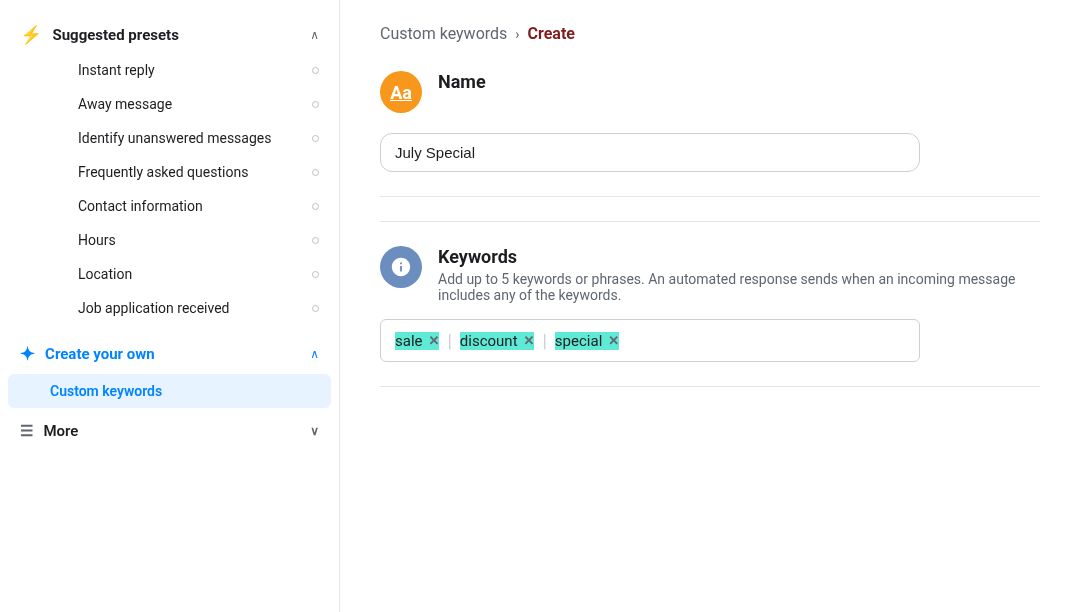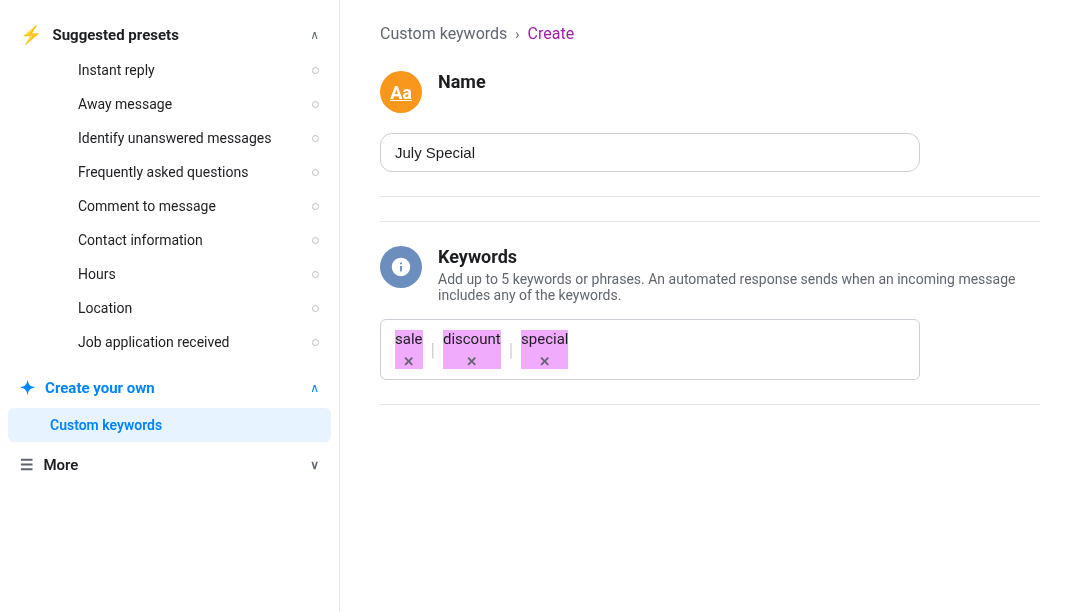--- a/index.html
+++ b/index.html
@@ -133,22 +133,22 @@
     .breadcrumb {
       display: flex;
       align-items: center;
       gap: 8px;
       font-size: 16px;
       color: #606770;
       margin-bottom: 28px;
     }
 
     .breadcrumb-current {
-      font-weight: 400;
-      color: #a21caf;
+      font-weight: 700;
+      color: #7f1d1d;
     }
 
     .breadcrumb-sep {
       color: #606770;
       font-size: 14px;
     }
 
     .section-card {
       margin-bottom: 0;
     }
@@ -242,25 +242,24 @@
       gap: 8px;
       align-items: center;
       max-width: 540px;
       margin-top: 12px;
     }
 
     .keyword-tag {
       display: flex;
       align-items: center;
       gap: 6px;
-      background: #f0abfc;
+      background: #5eead4;
       border: none;
       font-size: 15px;
       color: #1c1e21;
-      flex-direction: column;
     }
 
     .keyword-x {
       cursor: pointer;
       color: #606770;
       font-size: 13px;
       font-weight: bold;
     }
 
     .keyword-sep {
@@ -289,24 +288,20 @@
     <div class="sidebar-item">
       <span>Away message</span>
       <span class="dot"></span>
     </div>
     <div class="sidebar-item">
       <span>Identify unanswered messages</span>
       <span class="dot"></span>
     </div>
     <div class="sidebar-item">
       <span>Frequently asked questions</span>
-      <span class="dot"></span>
-    </div>
-    <div class="sidebar-item">
-      <span>Comment to message</span>
       <span class="dot"></span>
     </div>
     <div class="sidebar-item">
       <span>Contact information</span>
       <span class="dot"></span>
     </div>
     <div class="sidebar-item">
       <span>Hours</span>
       <span class="dot"></span>
     </div>

